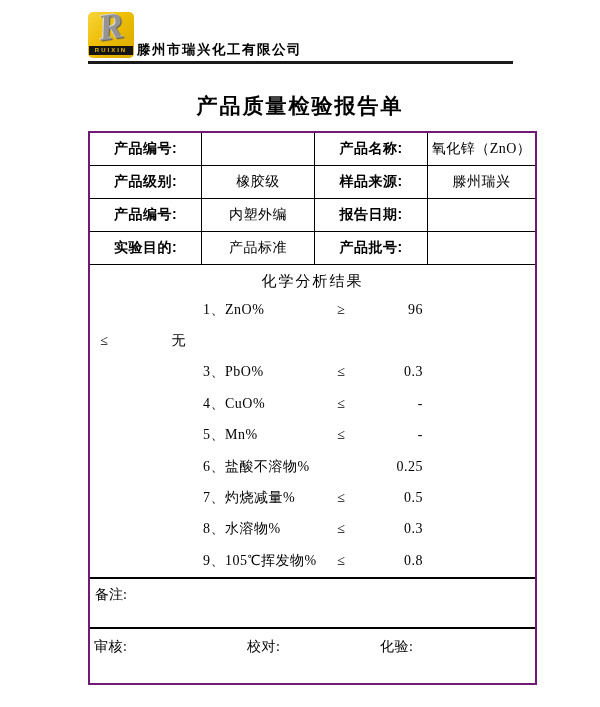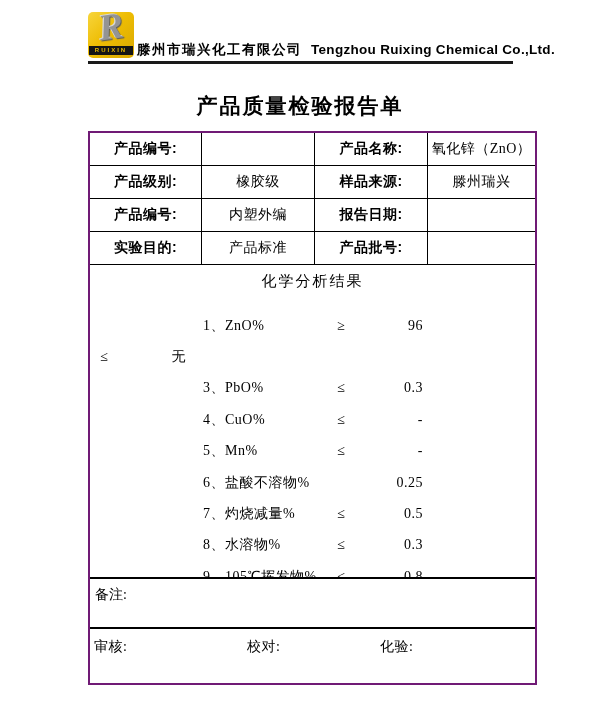--- a/index.html
+++ b/index.html
@@ -69,21 +69,21 @@
   .label { font-family:"Liberation Sans",sans-serif; font-weight:bold; letter-spacing:0.5px; }
   .value { font-family:"Liberation Serif",serif; letter-spacing:0.5px; }
 
   
   .analysis {
     height:314px; box-sizing:border-box; border-bottom:2px solid #000; overflow:hidden;
   }
   .analysis-title {
     text-align:center; margin-top:7px; font-size:15px; letter-spacing:2px;
   }
-  .alist { margin-top:19px; }
+  .alist { margin-top:3px; }
   .arow { height:31.4px; display:flex; align-items:center; }
   .aname { margin-left:113px; width:124px; letter-spacing:0.5px; white-space:nowrap; }
   .asym  { width:28px; text-align:center; }
   .aval  { width:68px; text-align:right; letter-spacing:0.5px; }
 
   
   .remarks {
     height:50px; box-sizing:border-box; border-bottom:2px solid #000;
     padding:7px 6px 0 5px;
   }
@@ -96,21 +96,20 @@
 </head>
 <body>
 
 <div class="logo">
   <div class="logo-r">R</div>
   <div class="logo-band">RUIXIN</div>
 </div>
 
 <div class="company-line">
   <span class="company-cn">滕州市瑞兴化工有限公司</span>
-  <span class="company-en">Tengzhou Ruixing Chemical Co.,Ltd.</span>
 </div>
 
 <div class="header-rule"></div>
 
 <div class="doc-title">产品质量检验报告单</div>
 
 <div class="report-table">
 
   <div class="info-row">
     <div class="cell c1 label">产品编号:</div>

